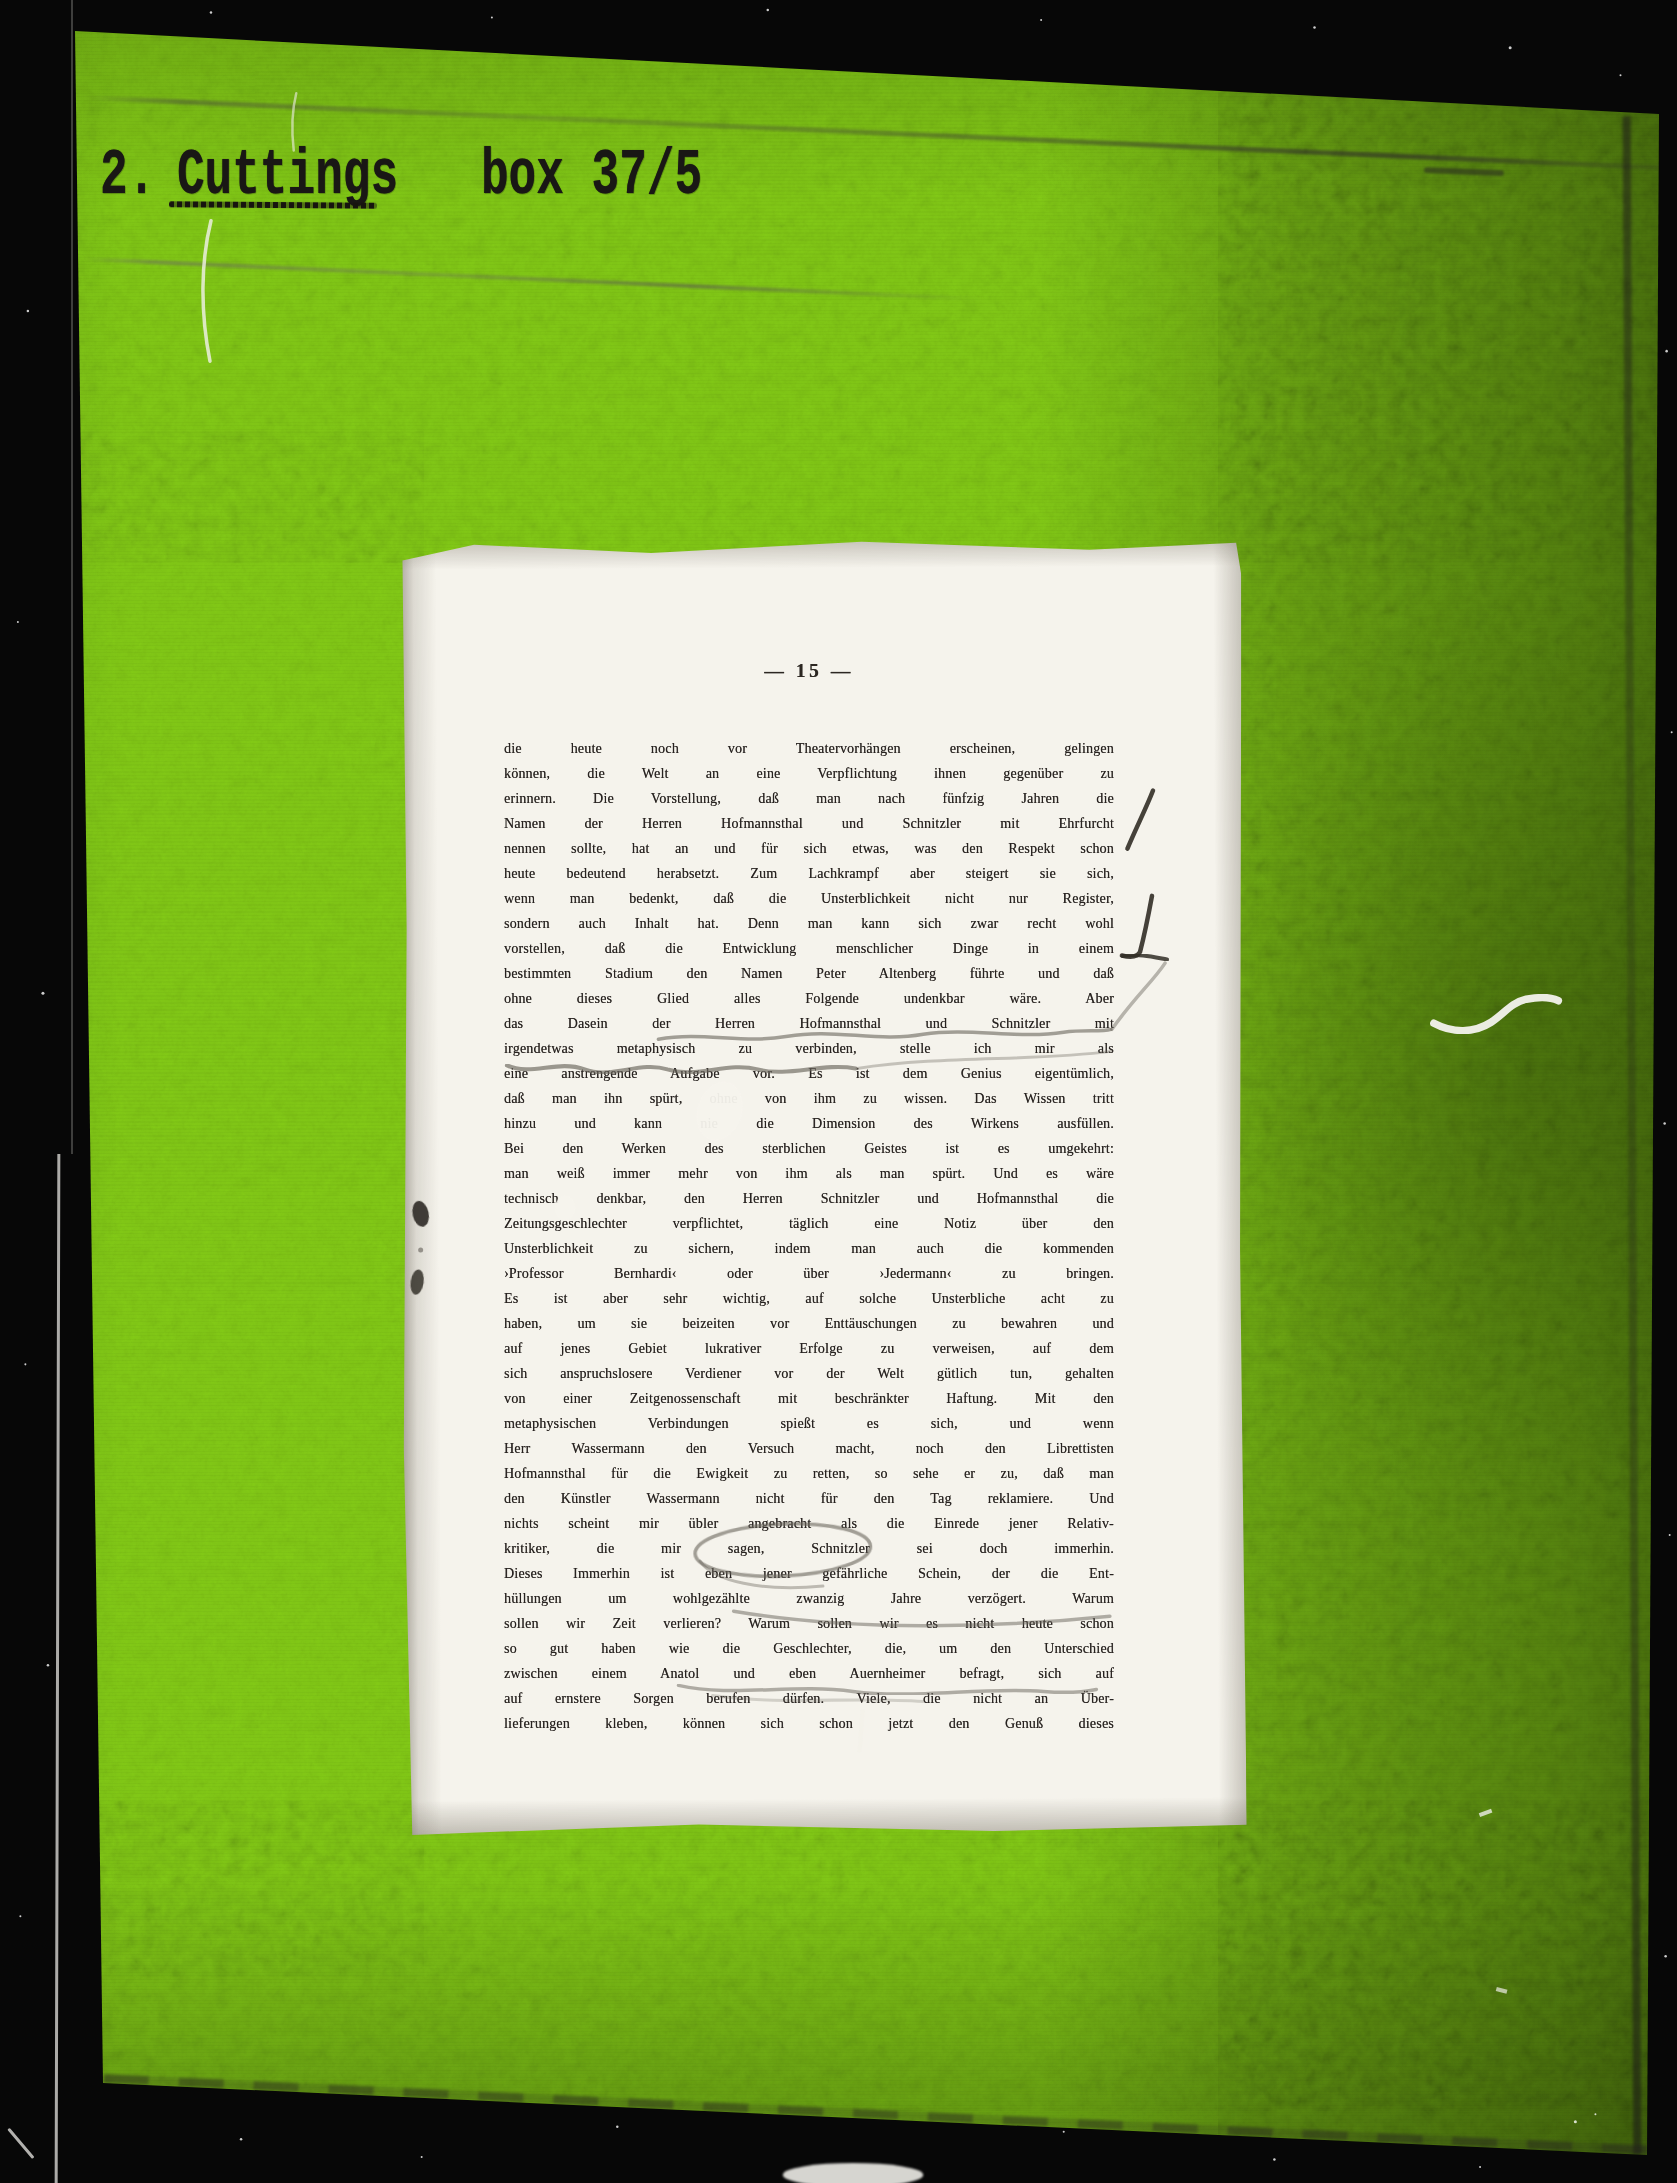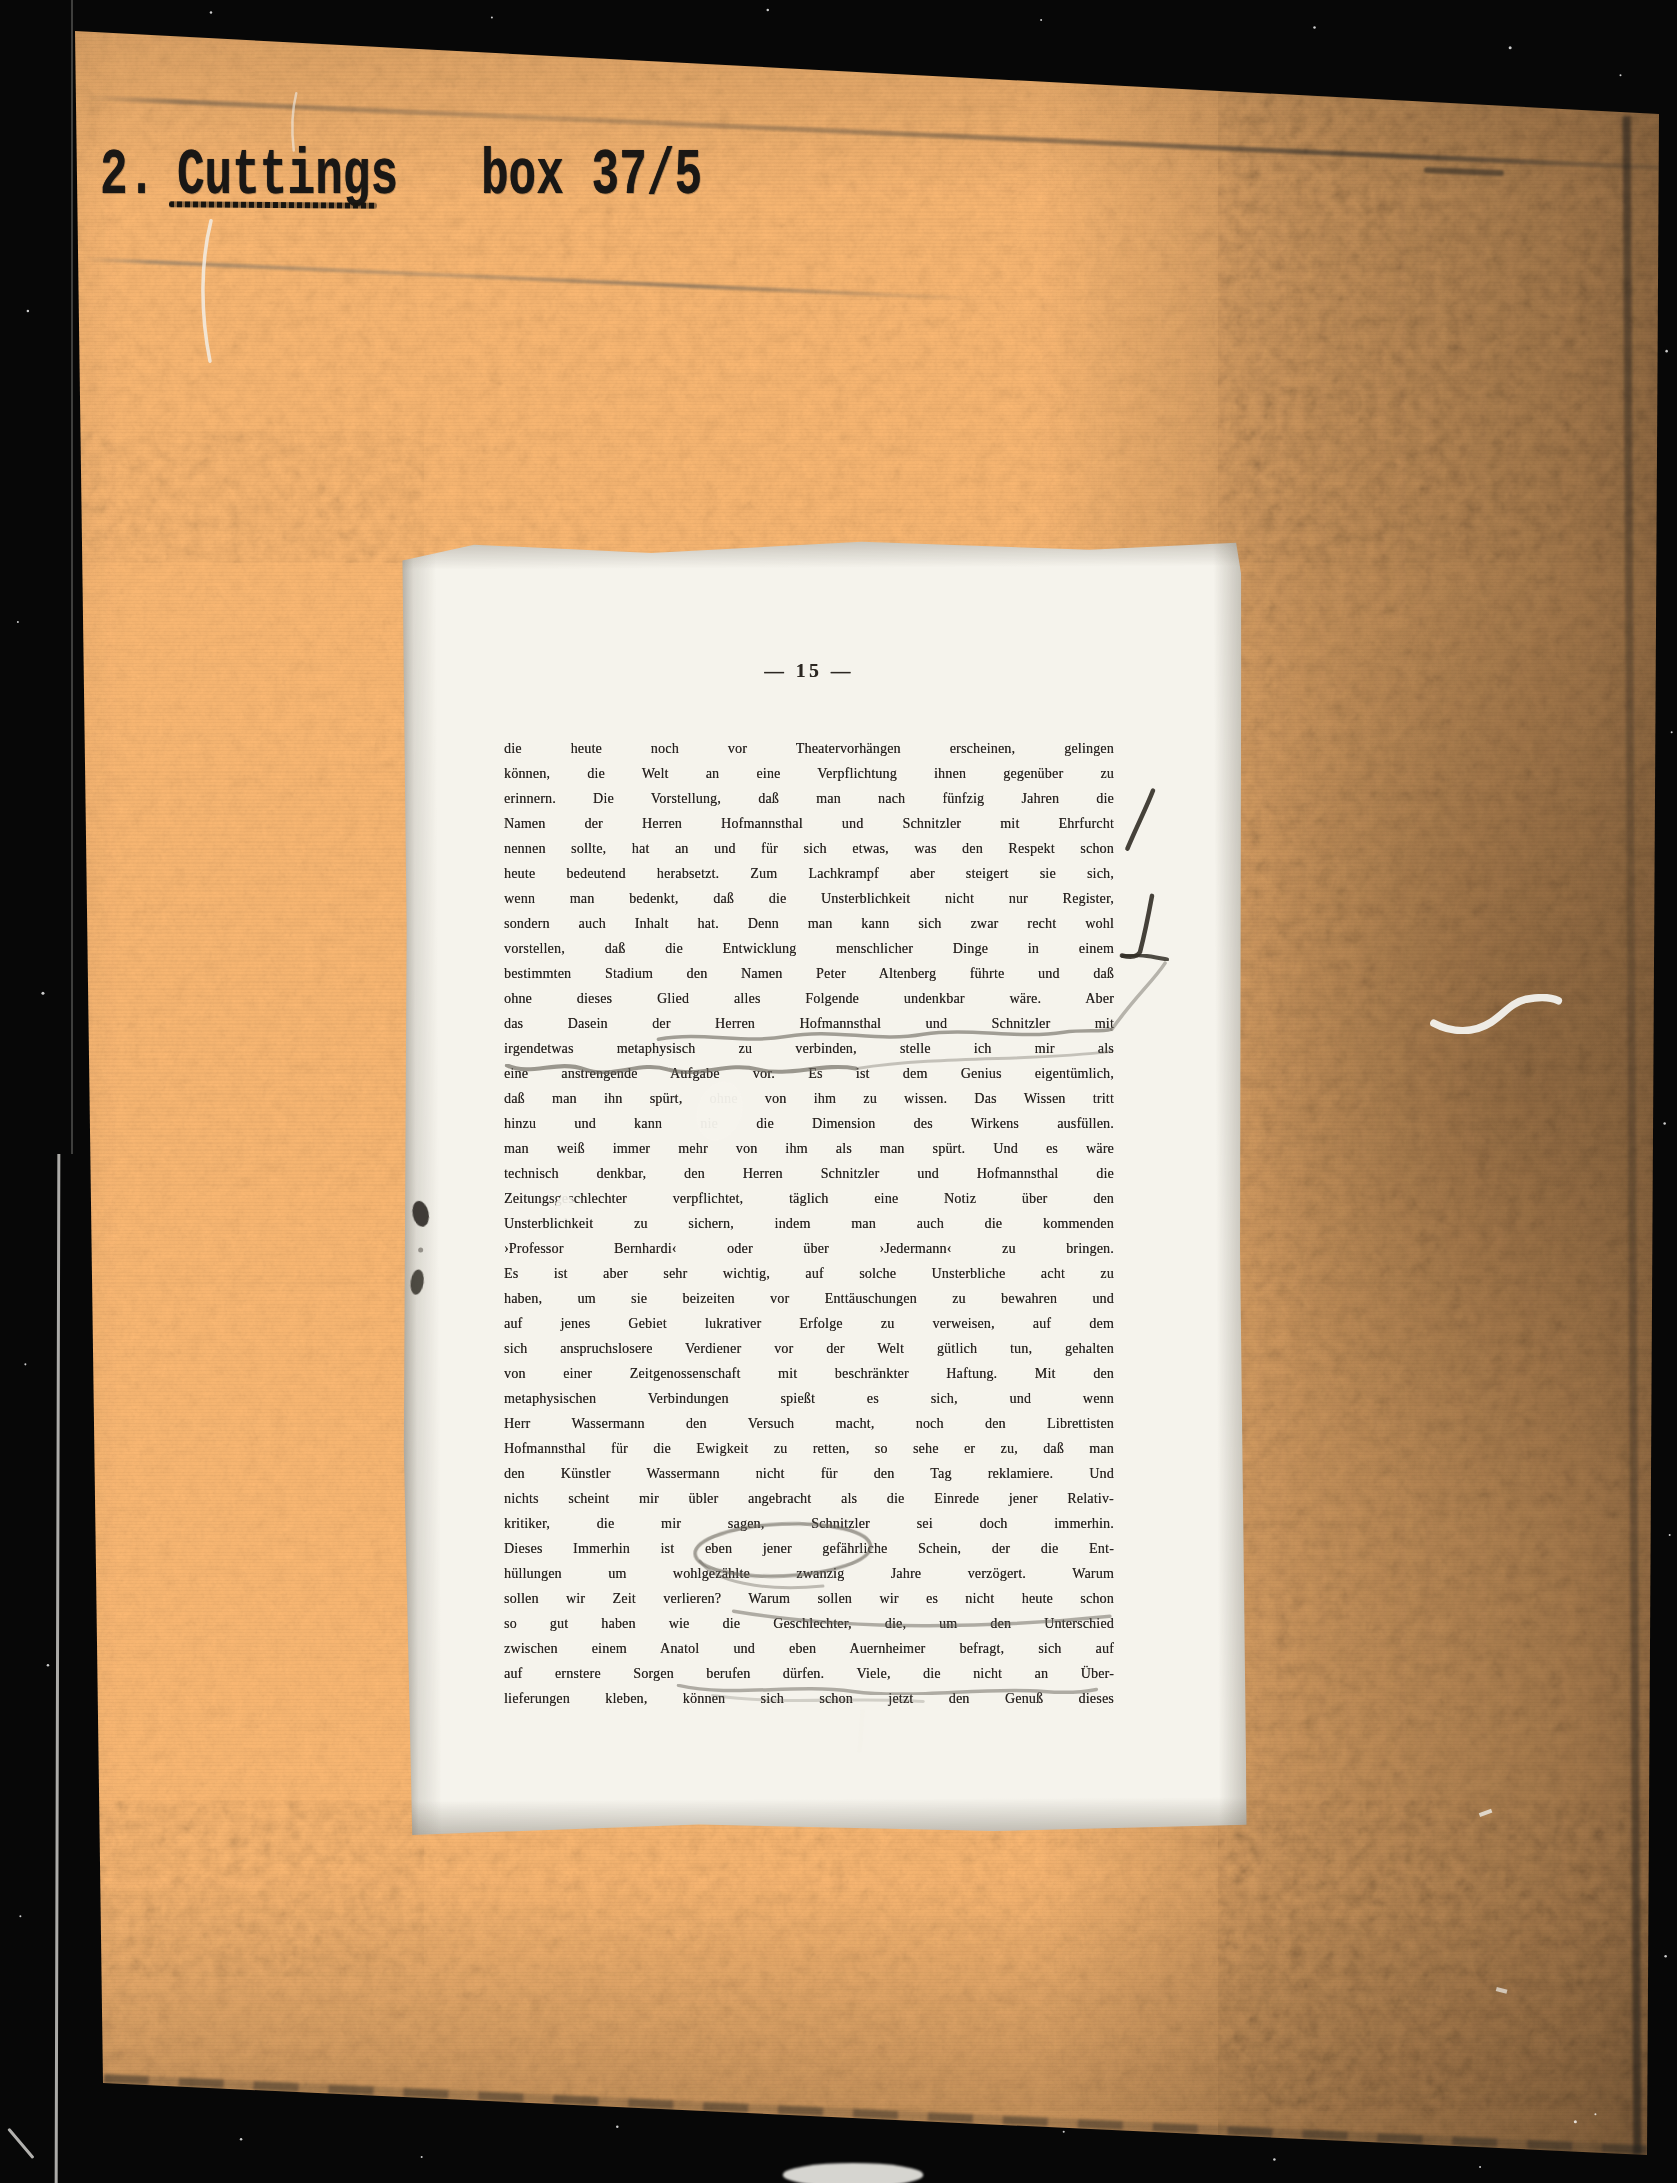--- a/index.html
+++ b/index.html
@@ -4,21 +4,21 @@
 <style>
   html,body{margin:0;padding:0;}
   body{
     width:1678px;height:2183px;position:relative;overflow:hidden;
     background:#070707;
     font-family:"Liberation Serif","DejaVu Serif",serif;
   }
   
   .page{
     position:absolute;inset:0;
-    background:#fdba74;
+    background:#84cc16;
     clip-path:polygon(75px 31px,1659px 114px,1647px 2155px,103px 2083px);
   }
   .page-shading{
     position:absolute;inset:0;
     background:
       linear-gradient(90deg, rgba(90,88,84,0) 62%, rgba(88,86,82,.30) 78%, rgba(66,64,61,.46) 94%, rgba(52,50,48,.55) 100%),
       linear-gradient(180deg, rgba(95,93,89,.22) 0%, rgba(95,93,89,0) 9%, rgba(95,93,89,0) 86%, rgba(80,78,74,.30) 97%),
       linear-gradient(90deg, rgba(95,93,89,.16) 0%, rgba(95,93,89,0) 7%),
       radial-gradient(ellipse 452px 702px at 1530px 1054px, rgba(70,68,64,.25), rgba(70,68,64,0) 70%);
     mix-blend-mode:multiply;
@@ -162,20 +162,21 @@
     <div class="line">wenn man bedenkt, daß die Unsterblichkeit nicht nur Register,</div>
     <div class="line">sondern auch Inhalt hat.  Denn man kann sich zwar recht wohl</div>
     <div class="line">vorstellen, daß die Entwicklung menschlicher Dinge in einem</div>
     <div class="line">bestimmten Stadium den Namen Peter Altenberg führte und daß</div>
     <div class="line">ohne dieses Glied alles Folgende undenkbar wäre. Aber</div>
     <div class="line">das Dasein der Herren Hofmannsthal und Schnitzler mit</div>
     <div class="line">irgendetwas metaphysisch zu verbinden, stelle ich mir als</div>
     <div class="line">eine anstrengende Aufgabe vor. Es ist dem Genius eigentümlich,</div>
     <div class="line">daß man ihn spürt, ohne von ihm zu wissen.  Das Wissen tritt</div>
     <div class="line">hinzu und kann nie die Dimension des Wirkens ausfüllen.</div>
+    <div class="line">Bei den Werken des sterblichen Geistes ist es umgekehrt:</div>
     <div class="line">man weiß immer mehr von ihm als man spürt. Und es wäre</div>
     <div class="line">technisch denkbar, den Herren Schnitzler und Hofmannsthal die</div>
     <div class="line">Zeitungsgeschlechter verpflichtet, täglich eine Notiz über den</div>
     <div class="line">Unsterblichkeit zu sichern, indem man auch die kommenden</div>
     <div class="line">›Professor Bernhardi‹ oder über ›Jedermann‹ zu bringen.</div>
     <div class="line">Es ist aber sehr wichtig, auf solche Unsterbliche acht zu</div>
     <div class="line">haben, um sie beizeiten vor Enttäuschungen zu bewahren und</div>
     <div class="line">auf jenes Gebiet lukrativer Erfolge zu verweisen, auf dem</div>
     <div class="line">sich anspruchslosere Verdiener vor der Welt gütlich tun, gehalten</div>
     <div class="line">von einer Zeitgenossenschaft mit beschränkter Haftung. Mit den</div>

